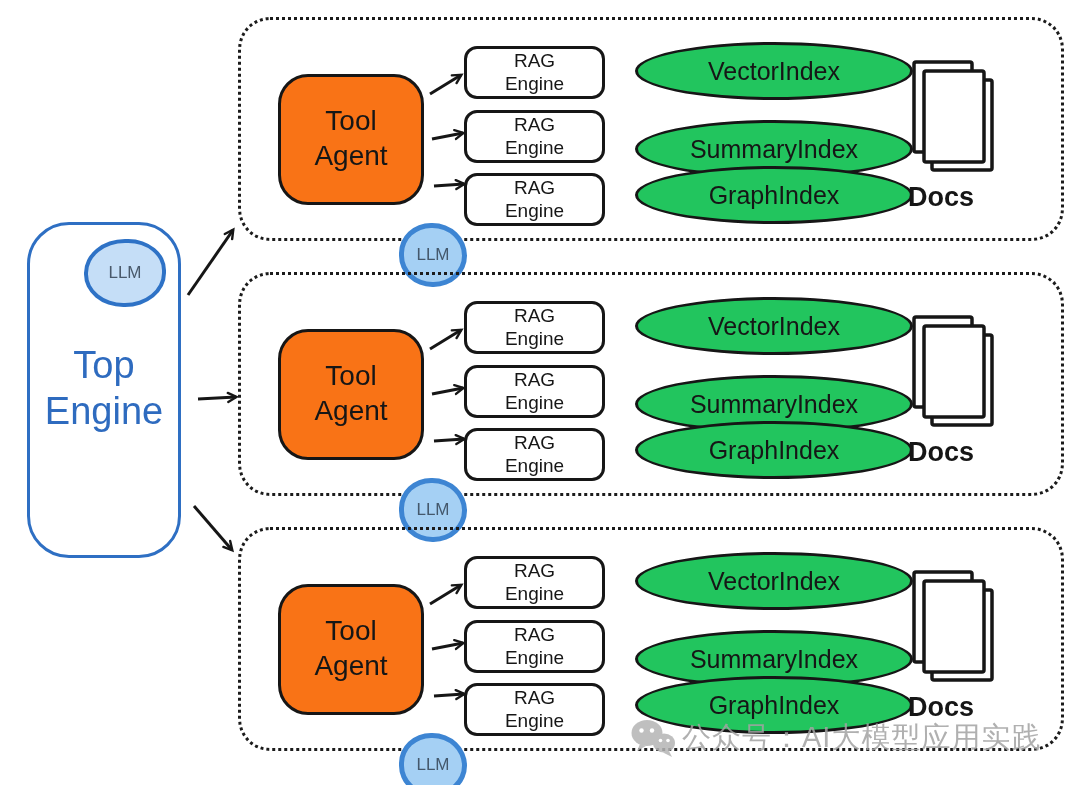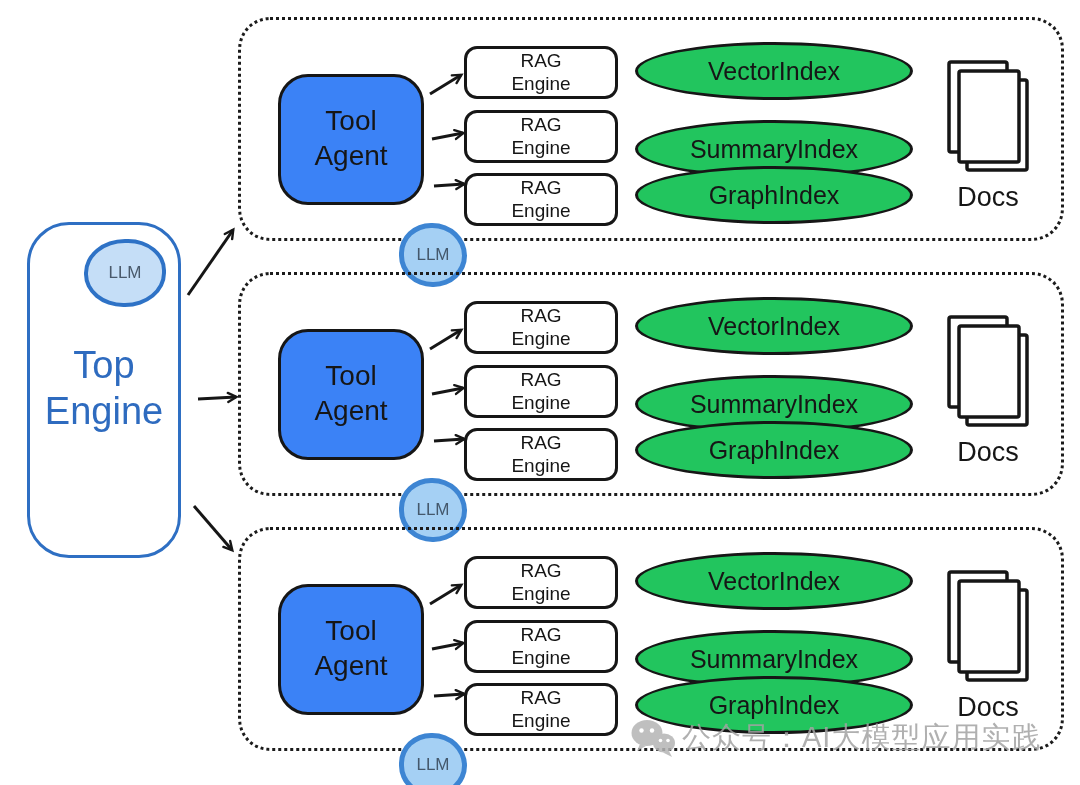--- a/index.html
+++ b/index.html
@@ -68,21 +68,21 @@
   .g1 { top: 17px; }
   .g2 { top: 272px; }
   .g3 { top: 527px; }
 
   .tool-agent {
     position: absolute;
     left: 37px; top: 54px;
     width: 146px; height: 131px;
     border: 3.5px solid #161616;
     border-radius: 30px;
-    background: #3b82f6;
+    background: #f97316;
   }
   .tool-agent-label {
     position: absolute;
     left: 50%; top: 26px;
     transform: translateX(-50%);
     width: 100px;
     text-align: center;
     font-size: 28px;
     line-height: 1.25;
     color: #161616;
@@ -96,21 +96,21 @@
     background: #a5d0f4;
     display: flex; align-items: center; justify-content: center;
     font-size: 17px;
     color: #44586c;
     z-index: 3;
   }
 
   .rag-box {
     position: absolute;
     left: 223px;
-    width: 154px; height: 53px;
+    width: 141px; height: 53px;
     border: 3.5px solid #161616;
     border-radius: 13px;
     background: #ffffff;
     display: flex; flex-direction: column;
     align-items: center; justify-content: center;
     font-size: 19px;
     line-height: 1.2;
     color: #161616;
   }
   .rag-1 { top: 26px; }
@@ -127,23 +127,24 @@
     display: flex; align-items: center; justify-content: center;
     font-size: 25px;
     color: #161616;
   }
   .idx-1 { top: 22px; }
   .idx-2 { top: 100px; }
   .idx-3 { top: 146px; }
 
   .docs {
     position: absolute;
-    left: 702px; top: 38px;
+    left: 667px; top: 38px;
     width: 90px;
-    text-align: center;
+    text-align: left;
+    font-weight: bold;
   }
   .docs-label {
     margin-top: 2px;
     font-size: 27px;
     color: #161616;
   }
 
   
   .watermark {
     position: absolute;

